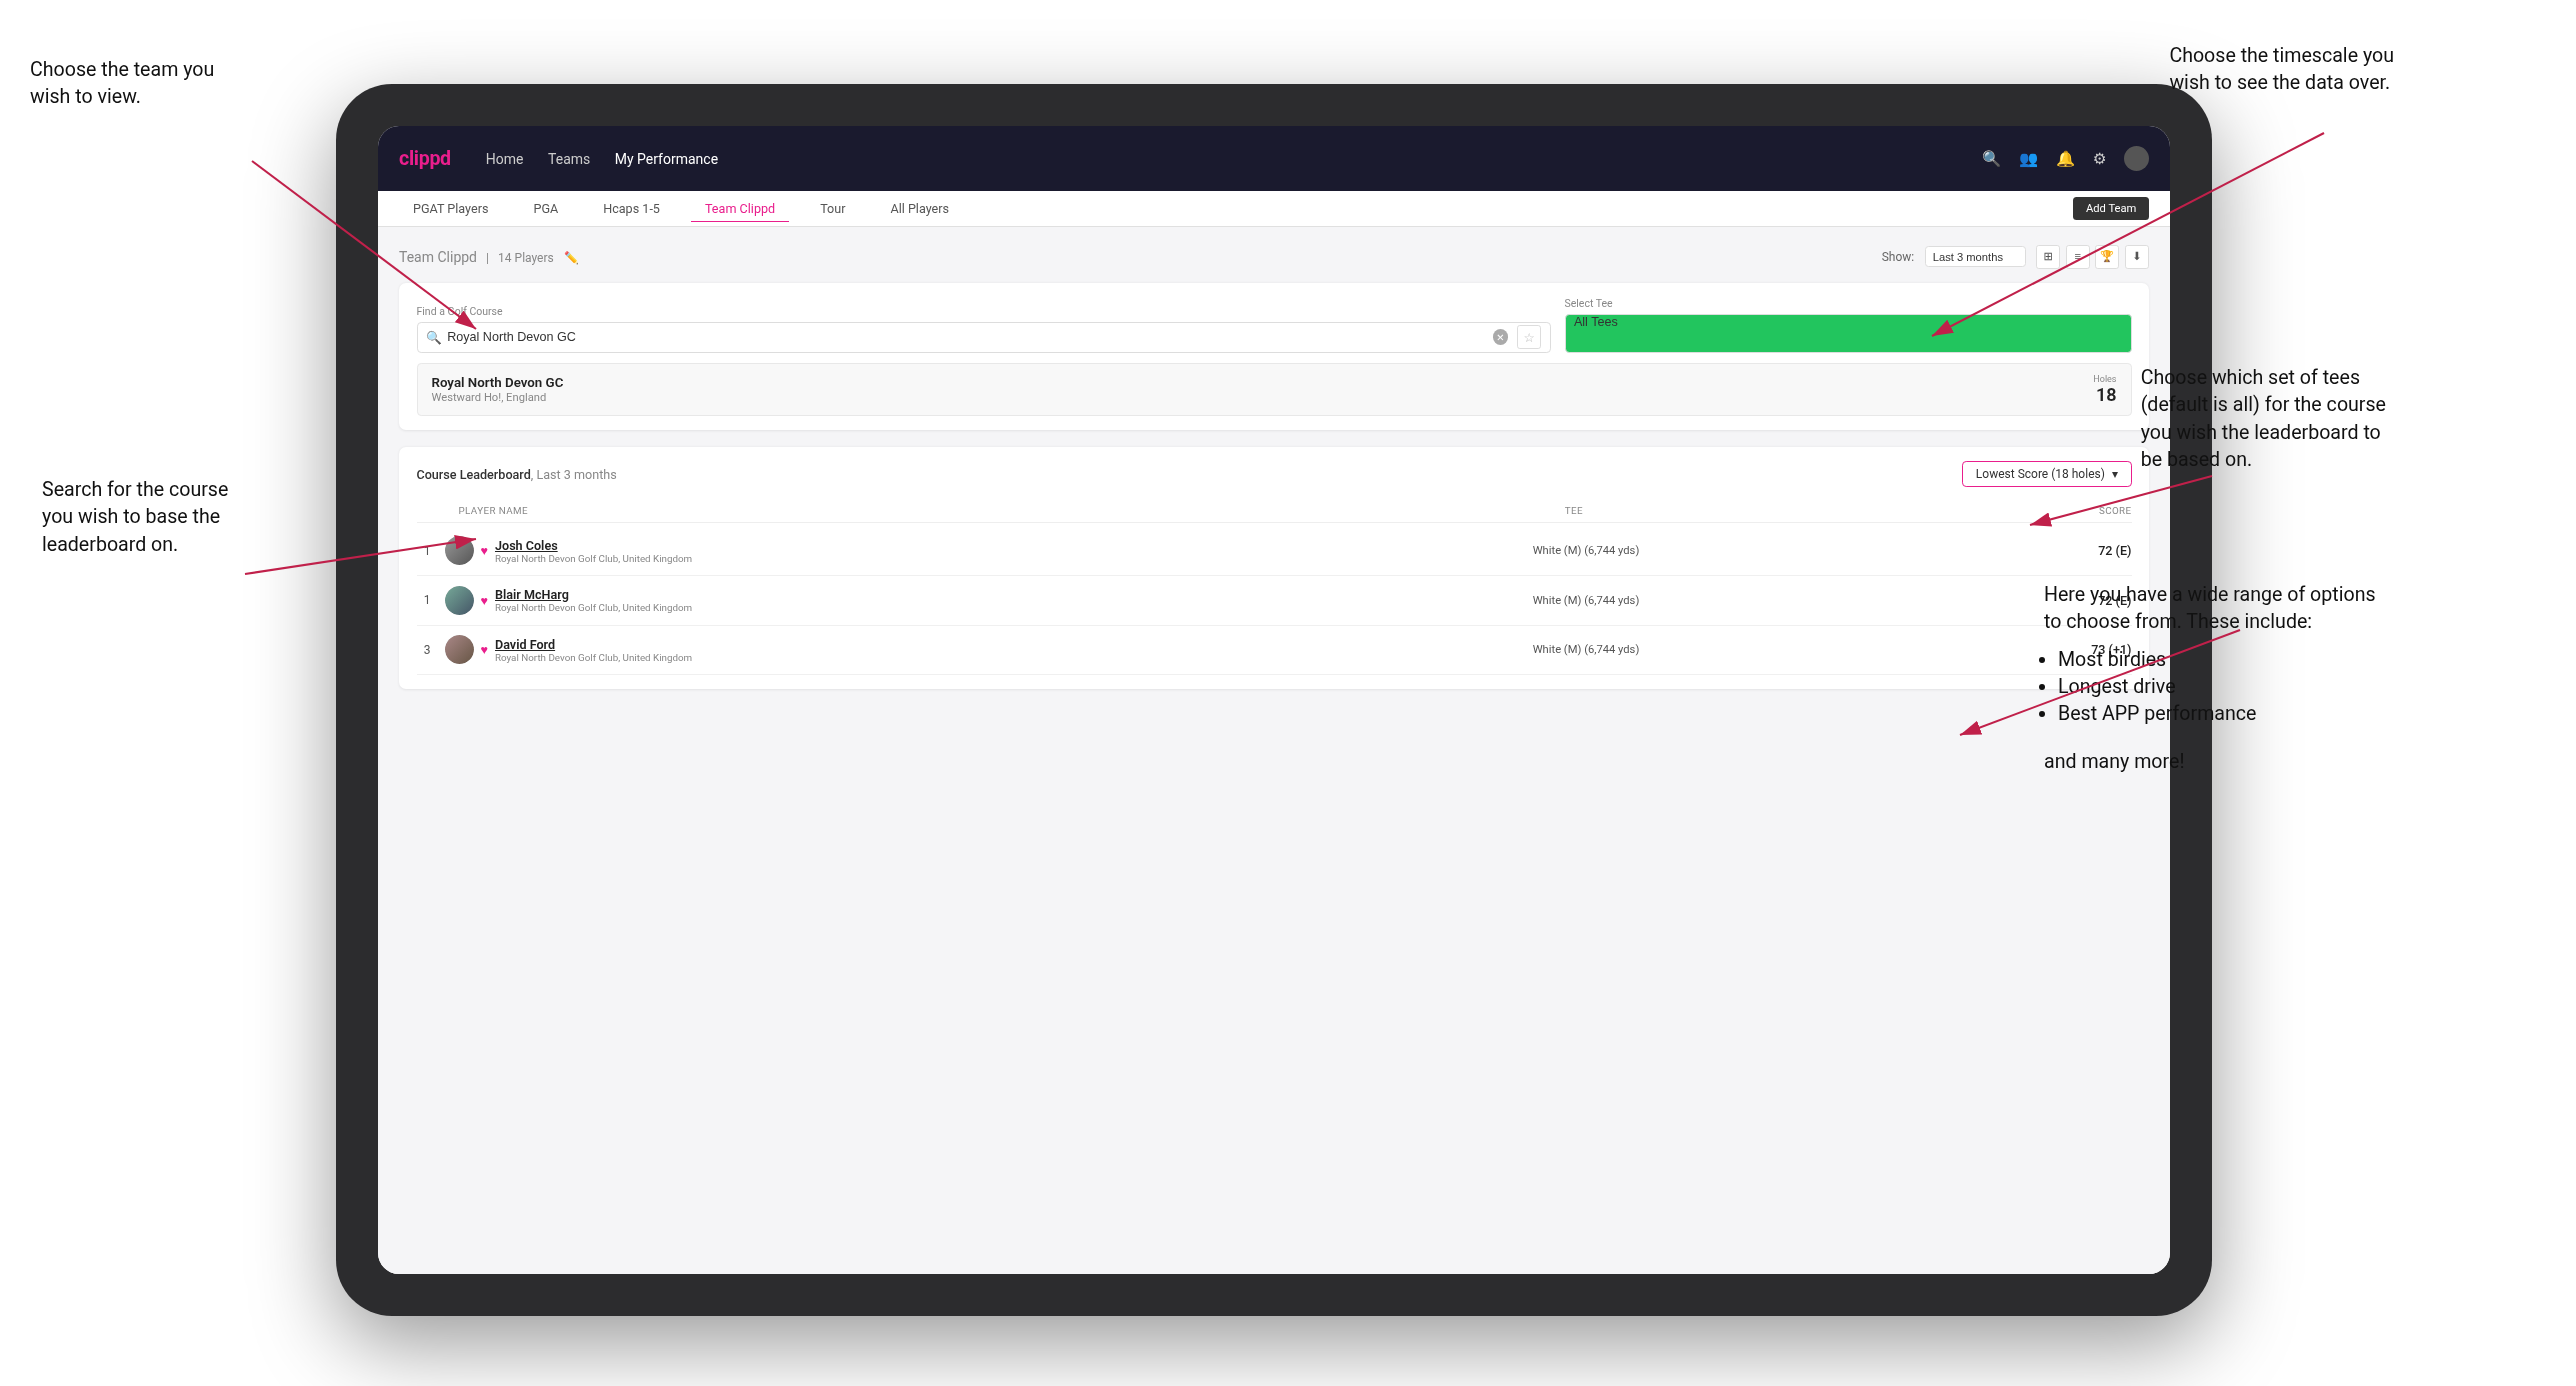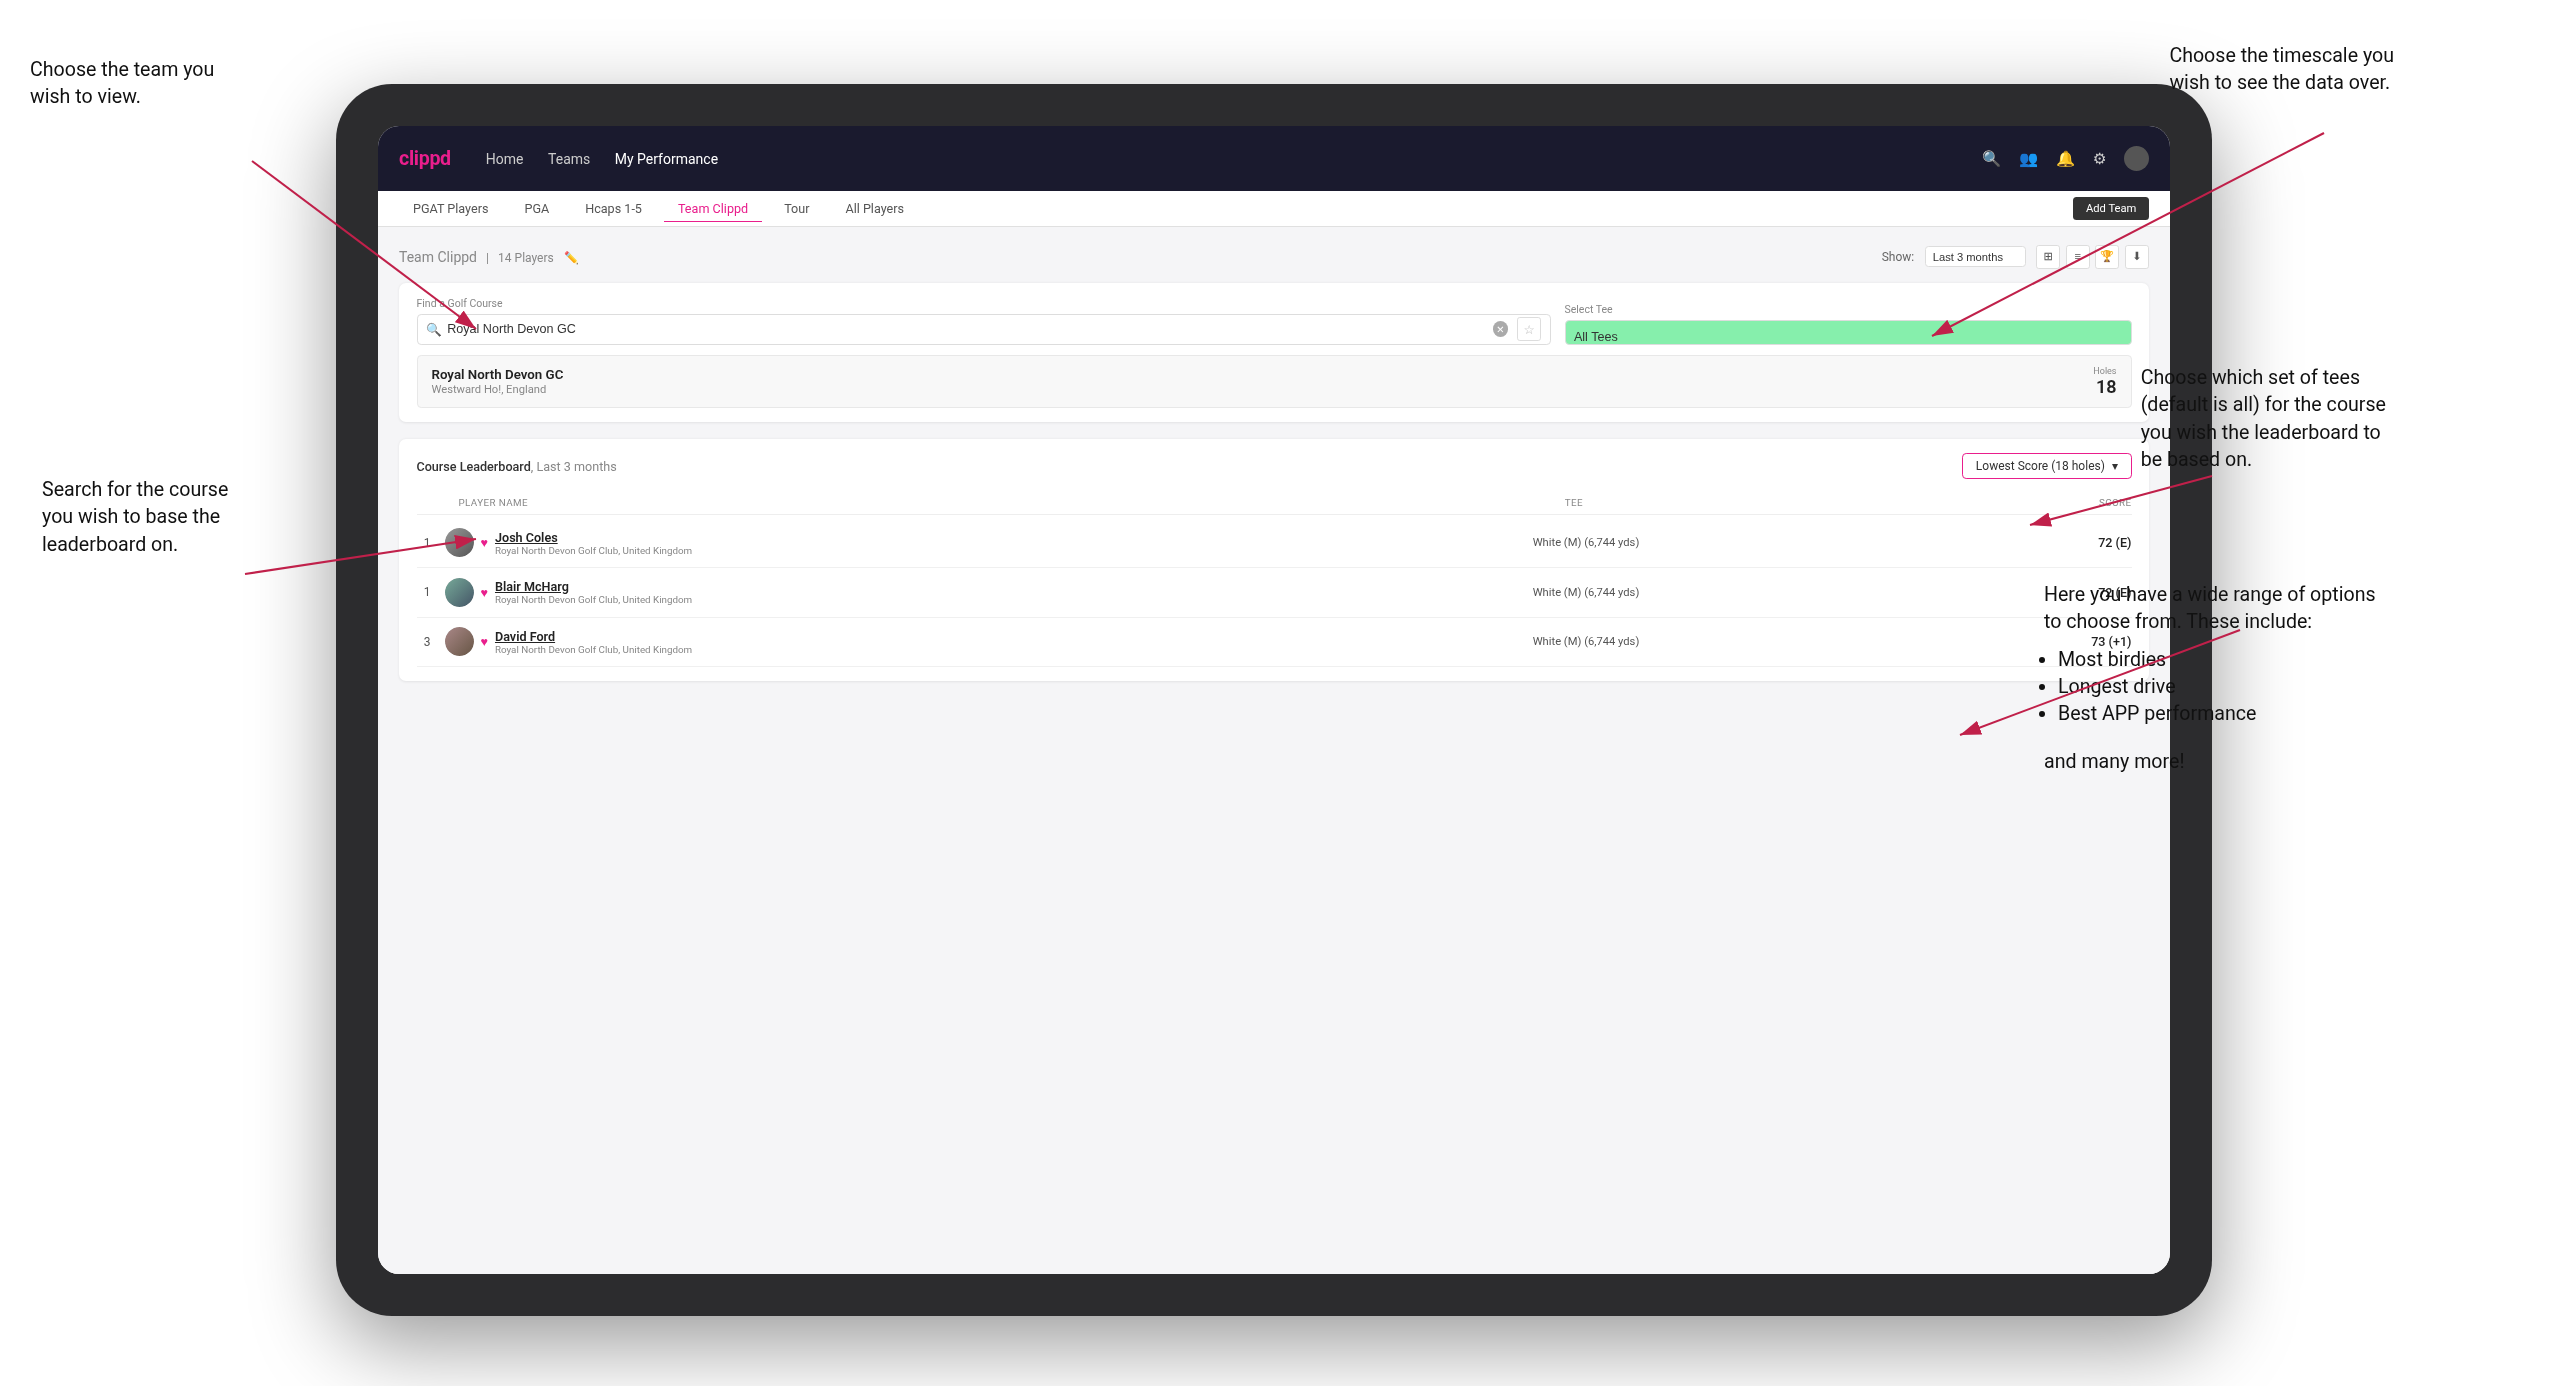--- a/index.html
+++ b/index.html
@@ -146,21 +146,21 @@
       display: flex;
       align-items: center;
       padding: 0 21px;
       border-bottom: 0.7px solid #e0e0e0;
       flex-shrink: 0;
       justify-content: space-between;
     }
 
     .sub-nav-left {
       display: flex;
-      gap: 8px;
+      gap: 17px;
     }
 
     .sub-nav-item {
       padding: 5.6px 14px;
       font-size: 12.6px;
       color: #555;
       cursor: pointer;
       border-bottom: 1.4px solid transparent;
     }
 
@@ -318,26 +318,26 @@
       cursor: pointer;
       margin-left: 3.5px;
     }
 
     .tee-field {
       flex: 1;
     }
 
     .tee-select-wrap {
       display: flex;
-      align-items: flex-end;
+      align-items: flex-start;
       border: 0.7px solid #ddd;
       border-radius: 4.2px;
       padding: 0 8.4px;
-      background: #86efac;
-      height: 25px;
+      background: #22c55e;
+      height: 39px;
     }
 
     .tee-select-wrap select {
       border: none;
       outline: none;
       font-size: 12.6px;
       color: #333;
       flex: 1;
       background: transparent;
       appearance: none;

